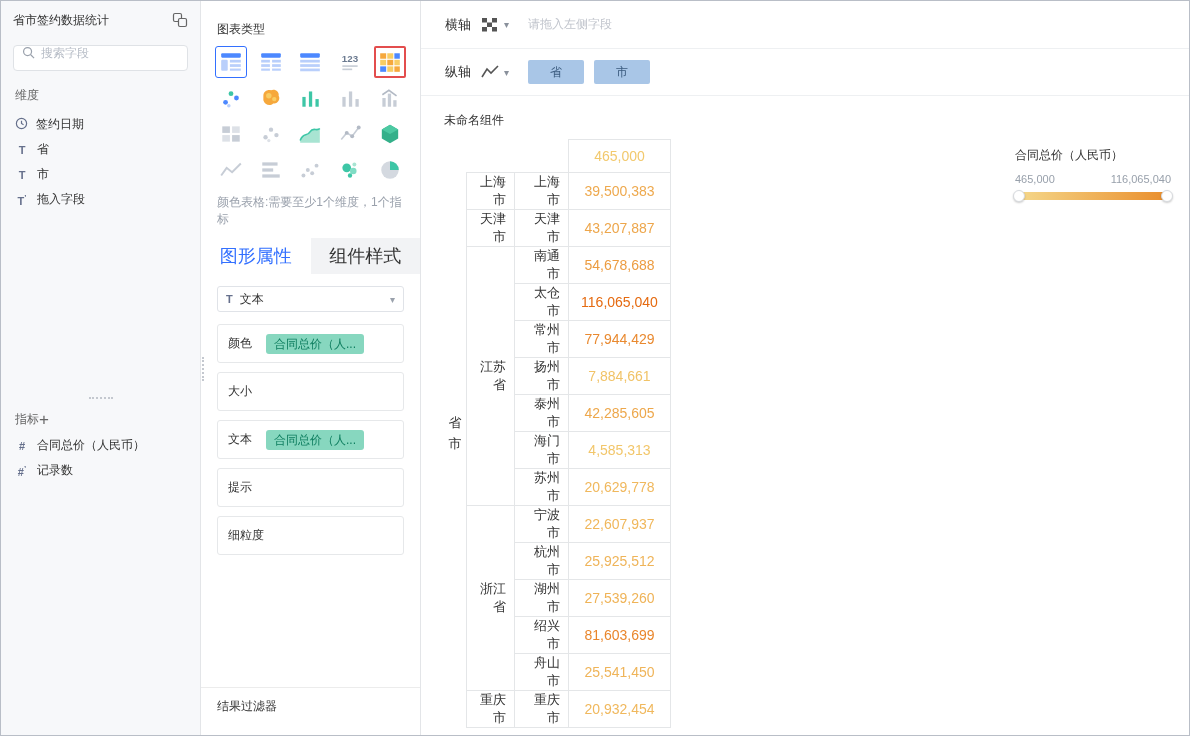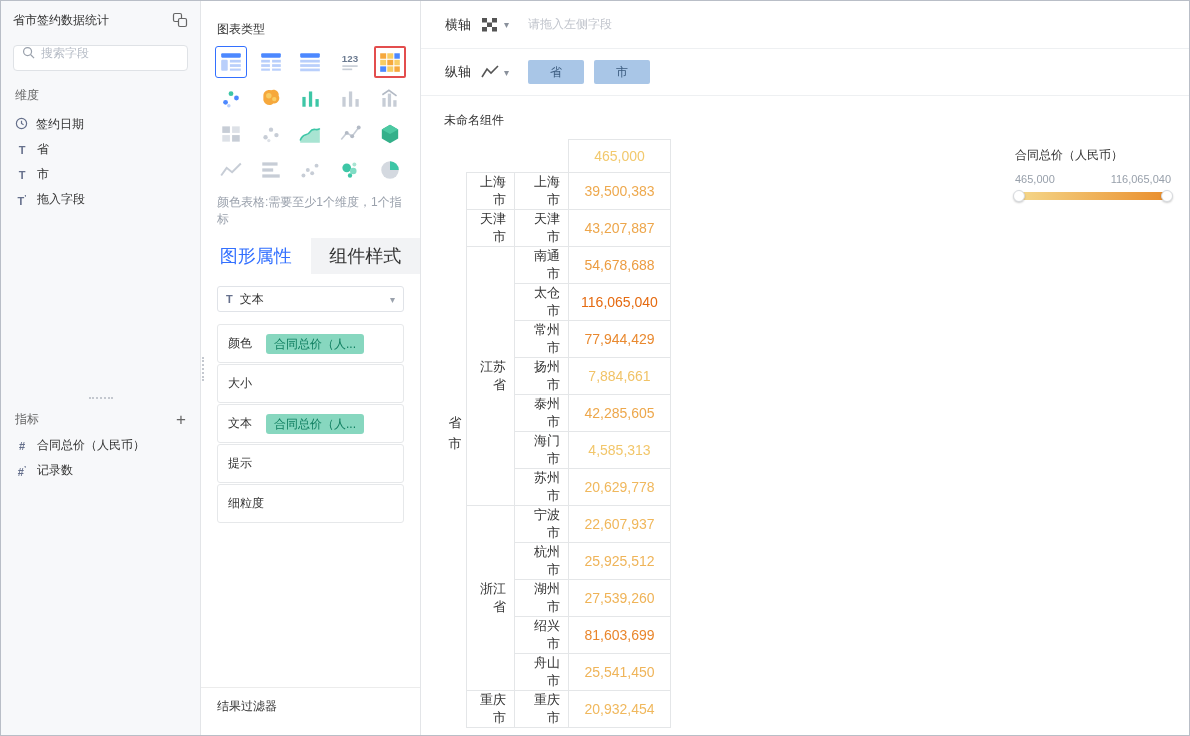--- a/index.html
+++ b/index.html
@@ -15,40 +15,40 @@
   .sb-search{margin:6px 12px 0;height:26px;background:#fff;border:1px solid #dfe2e6;border-radius:4px;display:flex;align-items:flex-start;padding:0 8px;gap:6px}
   .sb-search input{border:none;outline:none;background:transparent;width:100%;font-size:12px;color:#333}
   .sb-search input::placeholder{color:#b6bcc6}
   .sb-section-label{margin:16px 14px 8px;color:#666;font-size:12px}
   .field-item{height:25px;display:flex;align-items:center;gap:8px;padding:0 14px;cursor:pointer;color:#333}
   .fi{width:14px;text-align:center;color:#66708c;font-weight:bold;font-size:11px;flex-shrink:0}
   .fi .sup{font-size:8px;vertical-align:super}
   .sb-splitter{position:absolute;left:0;right:0;top:396px;display:flex;justify-content:center;cursor:row-resize}
   .sb-splitter .dots{width:24px;border-top:2px dotted #c4c8cf}
   .sb-measures{position:absolute;left:0;right:0;top:404px}
-  .sb-measures .head{display:flex;align-items:center;justify-content:space-between;padding:0 14px;height:28px;color:#666}
+  .sb-measures .head{display:flex;align-items:center;padding:0 14px;height:28px;color:#666}
   .plus{font-size:17px;color:#666;cursor:pointer;line-height:1}
 
   
   .panel{width:220px;flex-shrink:0;background:#fff;border-right:1px solid #e3e5e8;display:flex;flex-direction:column;position:relative}
   .v-handle{position:absolute;left:1px;top:356px;height:24px;border-left:2px dotted #c4c8cf;cursor:col-resize}
   .panel-head{padding:20px 16px 4px;color:#333}
   .chart-grid{display:grid;grid-template-columns:repeat(5,1fr);row-gap:4px;padding:4px 10px 0}
   .ct{width:32px;height:32px;margin:0 auto;border:1px solid transparent;border-radius:3px;display:flex;align-items:center;justify-content:center;cursor:pointer}
   .ct.selected{border-color:#3370FF}
   .ct.highlighted{border:2px solid #E34D4D;border-radius:2px}
   .chart-hint{margin:8px 16px 0;color:#9aa1ac;line-height:17px}
   .tabs{display:flex;margin-top:10px;background:#f2f3f5}
   .tab{flex:1;height:36px;line-height:36px;text-align:center;font-size:18px;color:#333;cursor:pointer;background:#f2f3f5}
   .tab.active{background:#fff;color:#3370FF}
   .shape-select{margin:12px 16px 0;height:26px;border:1px solid #e0e3e8;border-radius:3px;display:flex;align-items:center;padding:0 8px;gap:7px;cursor:pointer}
   .shape-select .t-ico{color:#66708c;font-weight:bold;font-size:11px}
   .shape-select .caret{margin-left:auto;color:#9aa1ac;font-size:10px}
   .props{margin:12px 16px 0}
-  .prop-row{height:39px;border:1px solid #e6e8ea;border-radius:3px;display:flex;align-items:center;padding:0 10px;gap:14px;margin-bottom:1px;background:#fff}
+  .prop-row{height:39px;border:1px solid #e6e8ea;border-radius:3px;display:flex;align-items:center;padding:0 10px;gap:14px;margin-bottom:9px;background:#fff}
   .prop-label{color:#333;flex-shrink:0}
   .pill-green{background:#87d7bf;color:#0e7e5f;border-radius:3px;height:20px;line-height:20px;padding:0 8px;max-width:118px;overflow:hidden;white-space:nowrap;cursor:pointer}
   .panel-bottom{margin-top:auto;border-top:1px solid #ececec;padding-bottom:10px}
   .filter-title{padding:10px 16px;color:#333}
   .dropzone{height:52px;border-top:1px solid #ececec;border-bottom:1px solid #ececec;display:flex;align-items:center;justify-content:center;color:#b6bcc6;cursor:pointer}
 
   
   .canvas{flex:1;background:#fff;position:relative;overflow:hidden}
   .axis-row{height:48px;border-bottom:1px solid #eef0f2;display:flex;align-items:center;padding-left:24px;gap:5px}
   .axis-row.v{height:47px}

